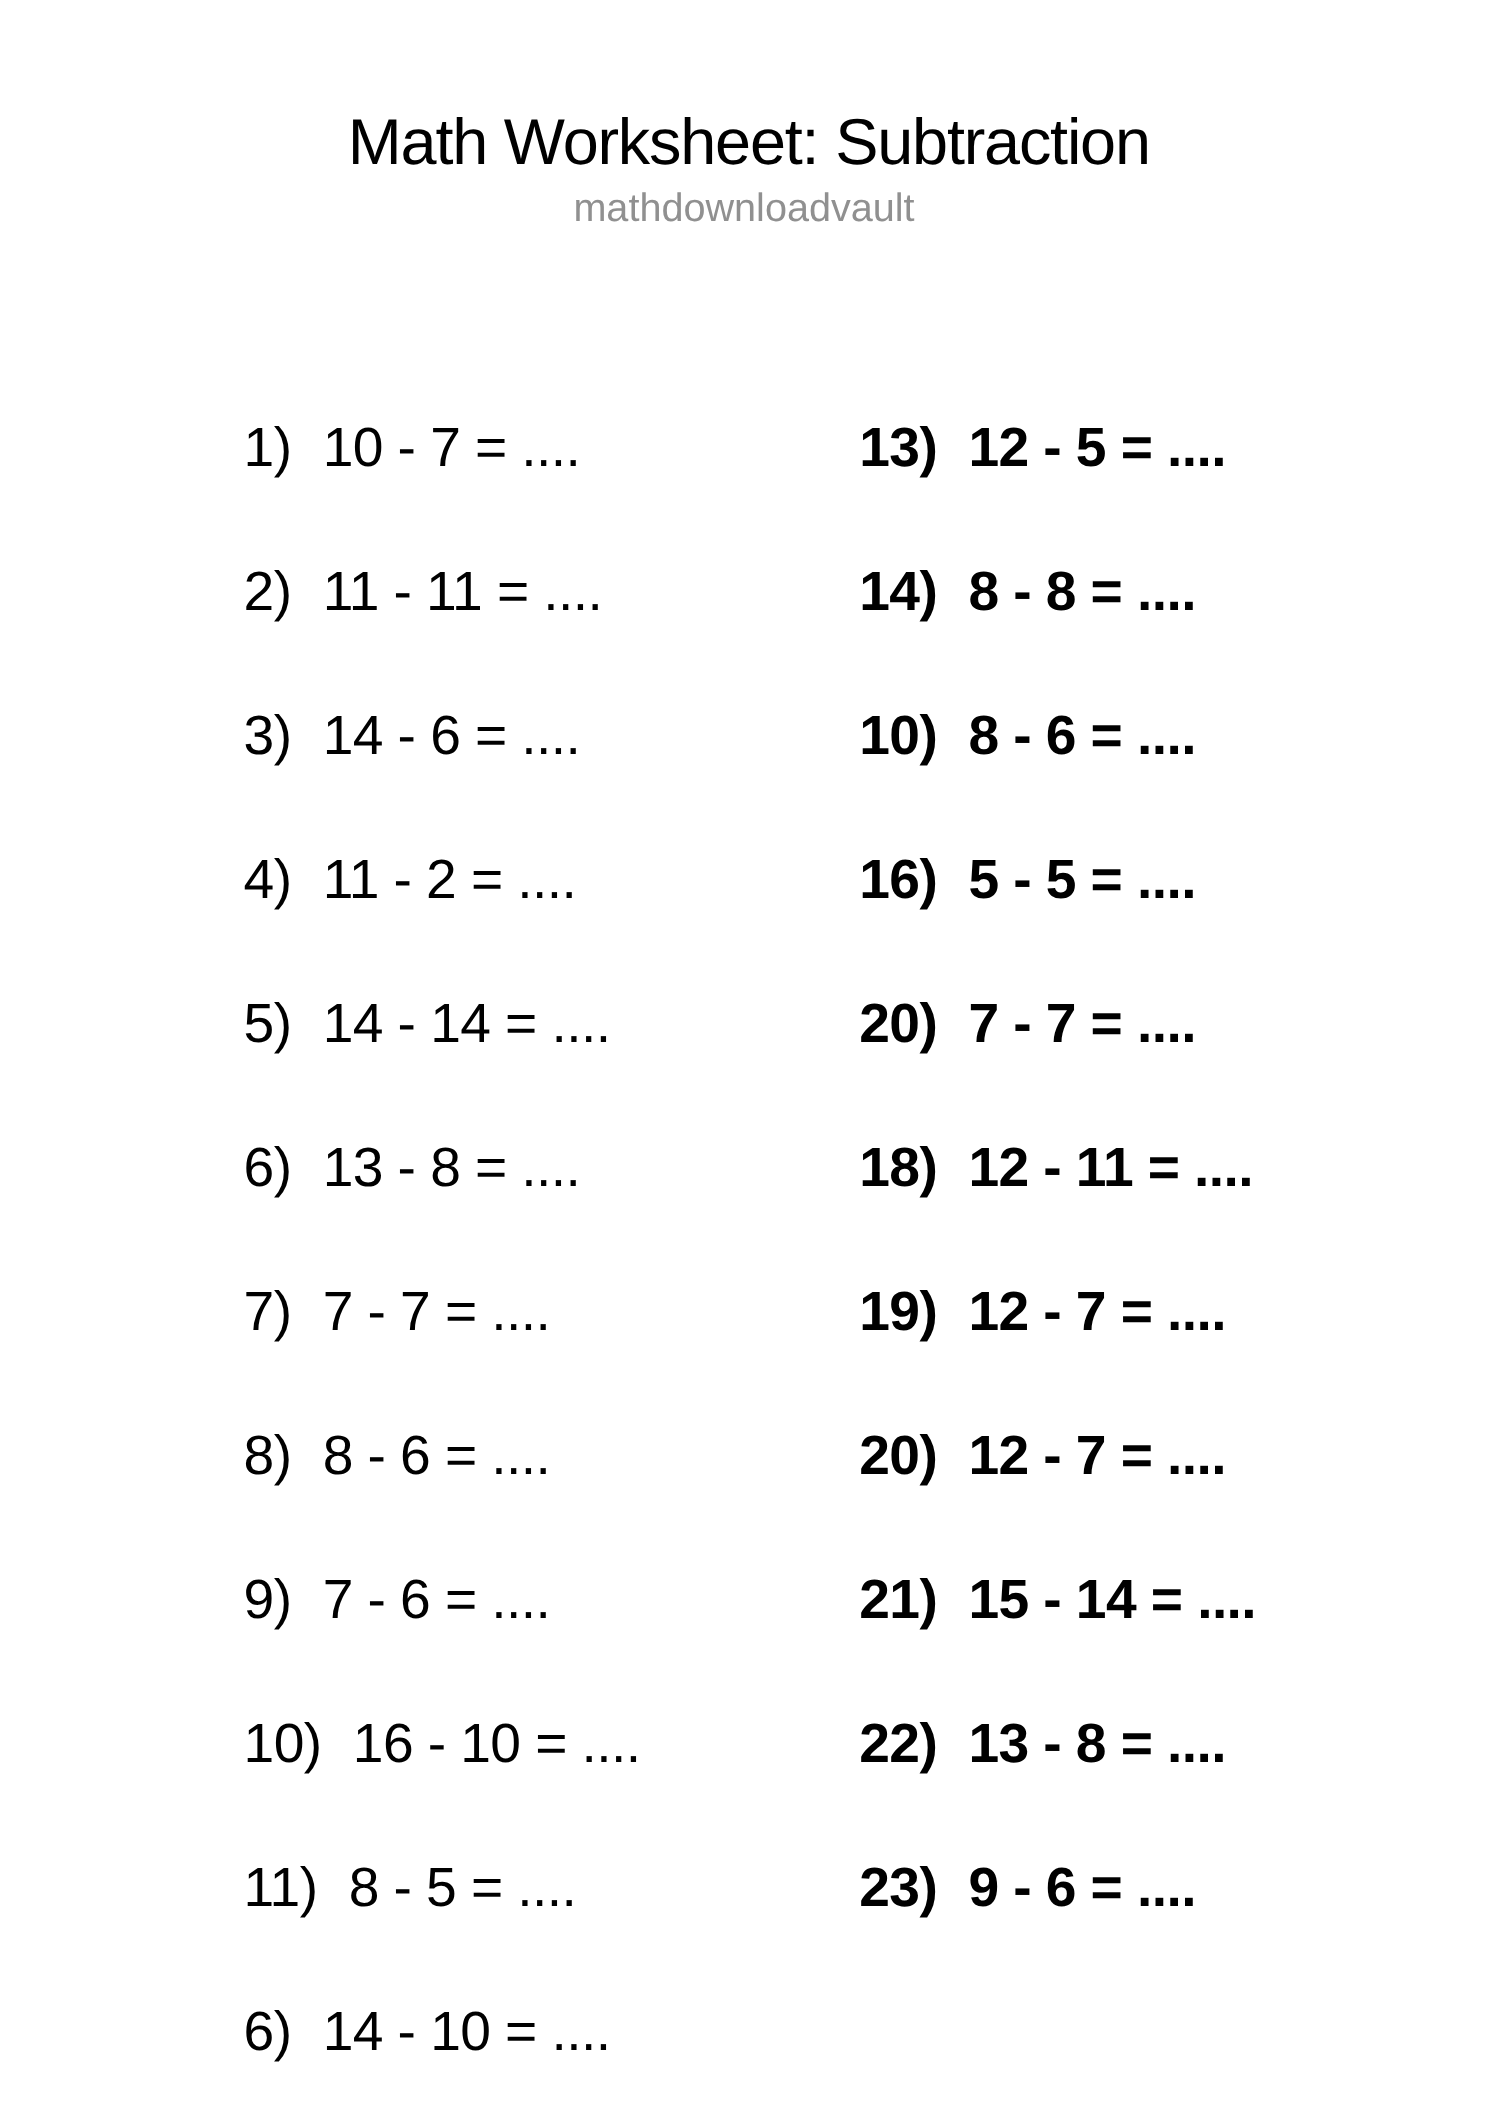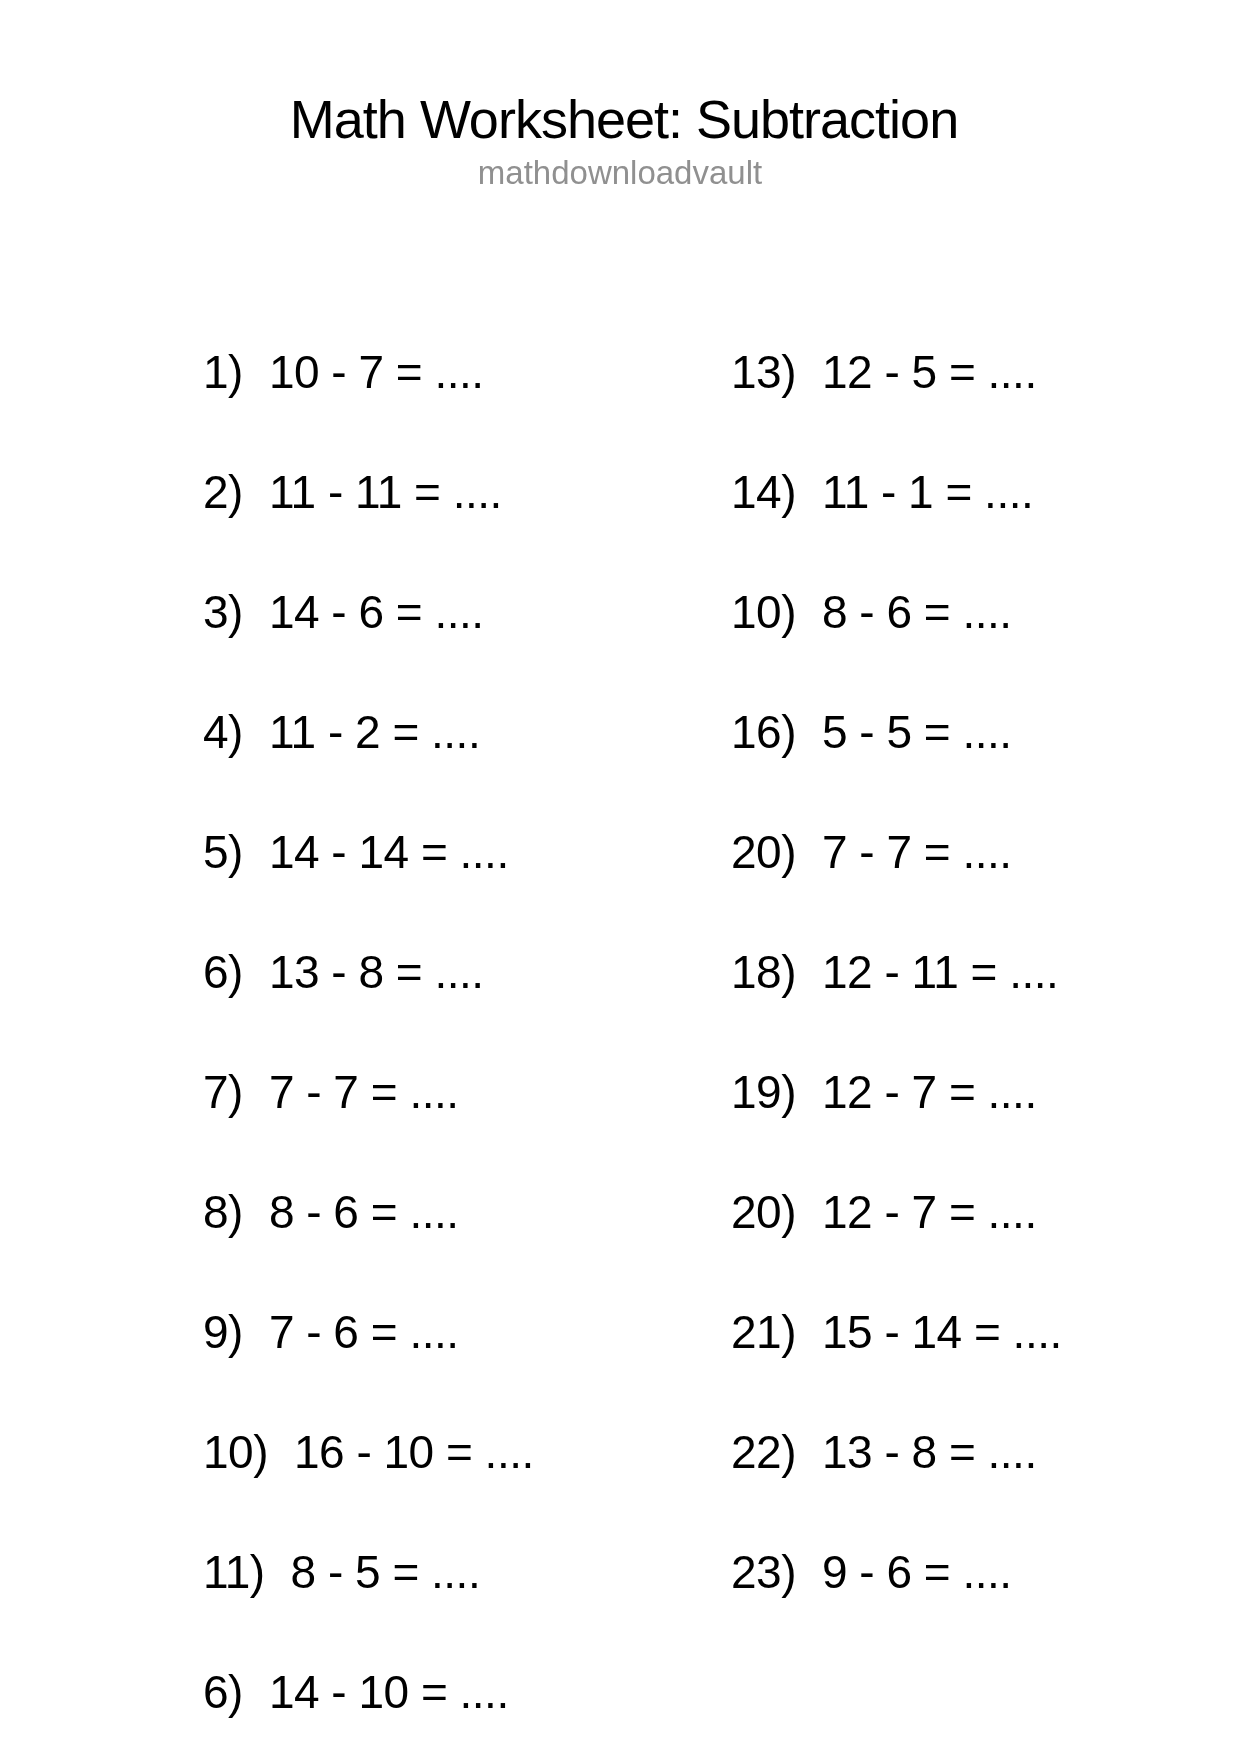--- a/index.html
+++ b/index.html
@@ -37,21 +37,21 @@
     text-align: center;
     font-size: 33px;
     line-height: 1.15;
     color: #909090;
   }
   .col {
     position: absolute;
     top: 346px;
   }
   .col-left  { left: 203px; }
-  .col-right { left: 731px; }
+  .col-right { left: 716px; font-weight: bold; }
   .row {
     height: 120px;
     display: flex;
     align-items: flex-start;
     font-size: 46px;
     line-height: 1.15;
     letter-spacing: -0.5px;
     white-space: pre;
   }
   .row .lbl { margin-right: 26px; }
@@ -74,21 +74,21 @@
     <div class="row"><span class="lbl">7)</span><span class="expr">7 - 7 = ....</span></div>
     <div class="row"><span class="lbl">8)</span><span class="expr">8 - 6 = ....</span></div>
     <div class="row"><span class="lbl">9)</span><span class="expr">7 - 6 = ....</span></div>
     <div class="row"><span class="lbl">10)</span><span class="expr">16 - 10 = ....</span></div>
     <div class="row"><span class="lbl">11)</span><span class="expr">8 - 5 = ....</span></div>
     <div class="row"><span class="lbl">6)</span><span class="expr">14 - 10 = ....</span></div>
   </div>
 
   <div class="col col-right">
     <div class="row"><span class="lbl">13)</span><span class="expr">12 - 5 = ....</span></div>
-    <div class="row"><span class="lbl">14)</span><span class="expr">11 - 1 = ....</span></div>
+    <div class="row"><span class="lbl">14)</span><span class="expr">8 - 8 = ....</span></div>
     <div class="row"><span class="lbl">10)</span><span class="expr">8 - 6 = ....</span></div>
     <div class="row"><span class="lbl">16)</span><span class="expr">5 - 5 = ....</span></div>
     <div class="row"><span class="lbl">20)</span><span class="expr">7 - 7 = ....</span></div>
     <div class="row"><span class="lbl">18)</span><span class="expr">12 - 11 = ....</span></div>
     <div class="row"><span class="lbl">19)</span><span class="expr">12 - 7 = ....</span></div>
     <div class="row"><span class="lbl">20)</span><span class="expr">12 - 7 = ....</span></div>
     <div class="row"><span class="lbl">21)</span><span class="expr">15 - 14 = ....</span></div>
     <div class="row"><span class="lbl">22)</span><span class="expr">13 - 8 = ....</span></div>
     <div class="row"><span class="lbl">23)</span><span class="expr">9 - 6 = ....</span></div>
   </div>

